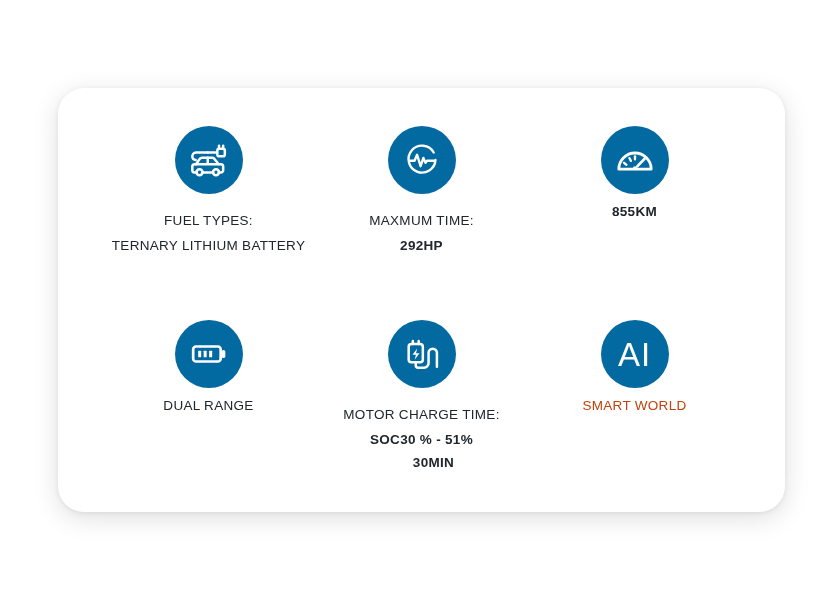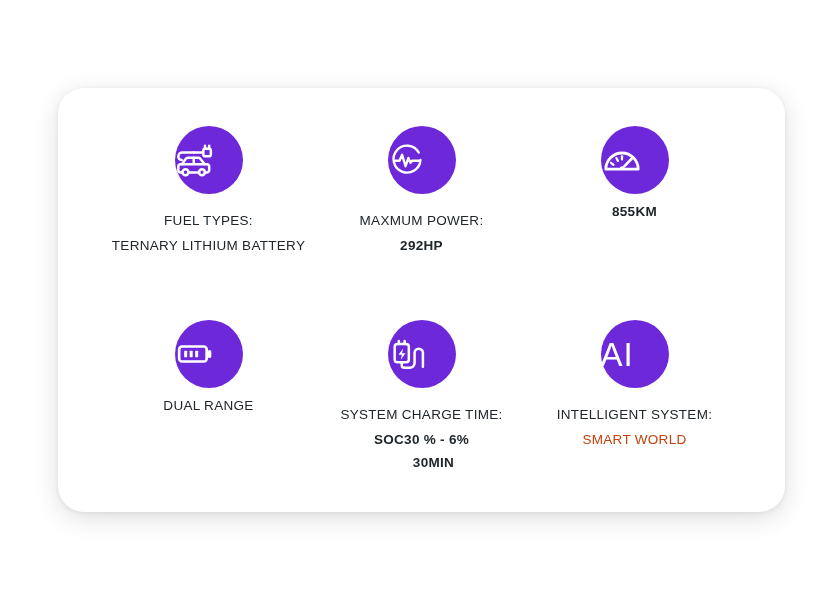--- a/index.html
+++ b/index.html
@@ -41,23 +41,24 @@
     display: flex;
     flex-direction: column;
     align-items: center;
     justify-content: flex-start;
   }
   .spec-item.row2 { padding-top: 18px; }
   .icon-circle {
     width: 68px;
     height: 68px;
     border-radius: 50%;
-    background: #6d28d9;
+    background: #0369a1;
     display: flex;
     align-items: center;
+    justify-content: center;
     flex: none;
   }
   .icon-circle svg { display: block; }
   .spec-label {
     margin-top: 19px;
     font-size: 13.5px;
     letter-spacing: 0.3px;
     color: #20272c;
     text-align: center;
     white-space: nowrap;
@@ -111,21 +112,21 @@
 
       <div class="spec-item">
         <div class="icon-circle">
           <svg width="38" height="38" viewBox="0 0 48 48" fill="none" aria-hidden="true">
             <g stroke="#ffffff" stroke-width="3" stroke-linecap="round" stroke-linejoin="round">
               <path d="M38.8 14.5A17 17 0 1 0 41 23.8"></path>
               <path d="M9 25h5.6l3.2-7.6 4.4 14.4 3.6-10.4 2.6 6.2 2-2.6H39"></path>
             </g>
           </svg>
         </div>
-        <div class="spec-label">MAXMUM POWER:</div>
+        <div class="spec-label">MAXMUM TIME:</div>
         <div class="spec-value">292HP</div>
       </div>
 
       <div class="spec-item">
         <div class="icon-circle">
           <svg width="42" height="42" viewBox="0 0 48 48" fill="none" aria-hidden="true">
             <path d="M5.5 34.5a18.5 18.5 0 0 1 37 0z" stroke="#ffffff" stroke-width="3.2" stroke-linejoin="round"></path>
             <g stroke="#ffffff" stroke-width="2.6" stroke-linecap="round">
               <path d="M11.5 27.2l2.7 2.4"></path>
               <path d="M17.6 21.8l1.7 3.2"></path>
@@ -155,28 +156,27 @@
         <div class="icon-circle">
           <svg width="40" height="40" viewBox="0 0 48 48" fill="none" aria-hidden="true">
             <g stroke="#ffffff" stroke-width="3" stroke-linecap="round" stroke-linejoin="round">
               <rect x="8" y="12" width="17" height="22" rx="3.4"></rect>
               <path d="M13 12V8.5M20 12V8.5"></path>
               <path d="M16.5 34v3.4a3 3 0 0 0 3 3h6.8a5.6 5.6 0 0 0 5.6-5.6V22.6a5 5 0 0 1 10 0v16.8"></path>
             </g>
             <path d="M18.2 17.4l-5.6 7.4h4.1l-1.5 6 5.8-7.8h-4.2z" fill="#ffffff"></path>
           </svg>
         </div>
-        <div class="spec-label">SYSTEM CHARGE TIME:</div>
-        <div class="spec-value">SOC30 % - 6%</div>
+        <div class="spec-label">MOTOR CHARGE TIME:</div>
+        <div class="spec-value">SOC30 % - 51%</div>
         <div class="spec-value tight">30MIN</div>
       </div>
 
       <div class="spec-item row2">
         <div class="icon-circle">
           <span class="ai-text">AI</span>
         </div>
-        <div class="spec-label">INTELLIGENT SYSTEM:</div>
         <div class="spec-value faded">SMART WORLD</div>
       </div>
 
     </div>
   </div>
 </div>
 
 </body></html>

